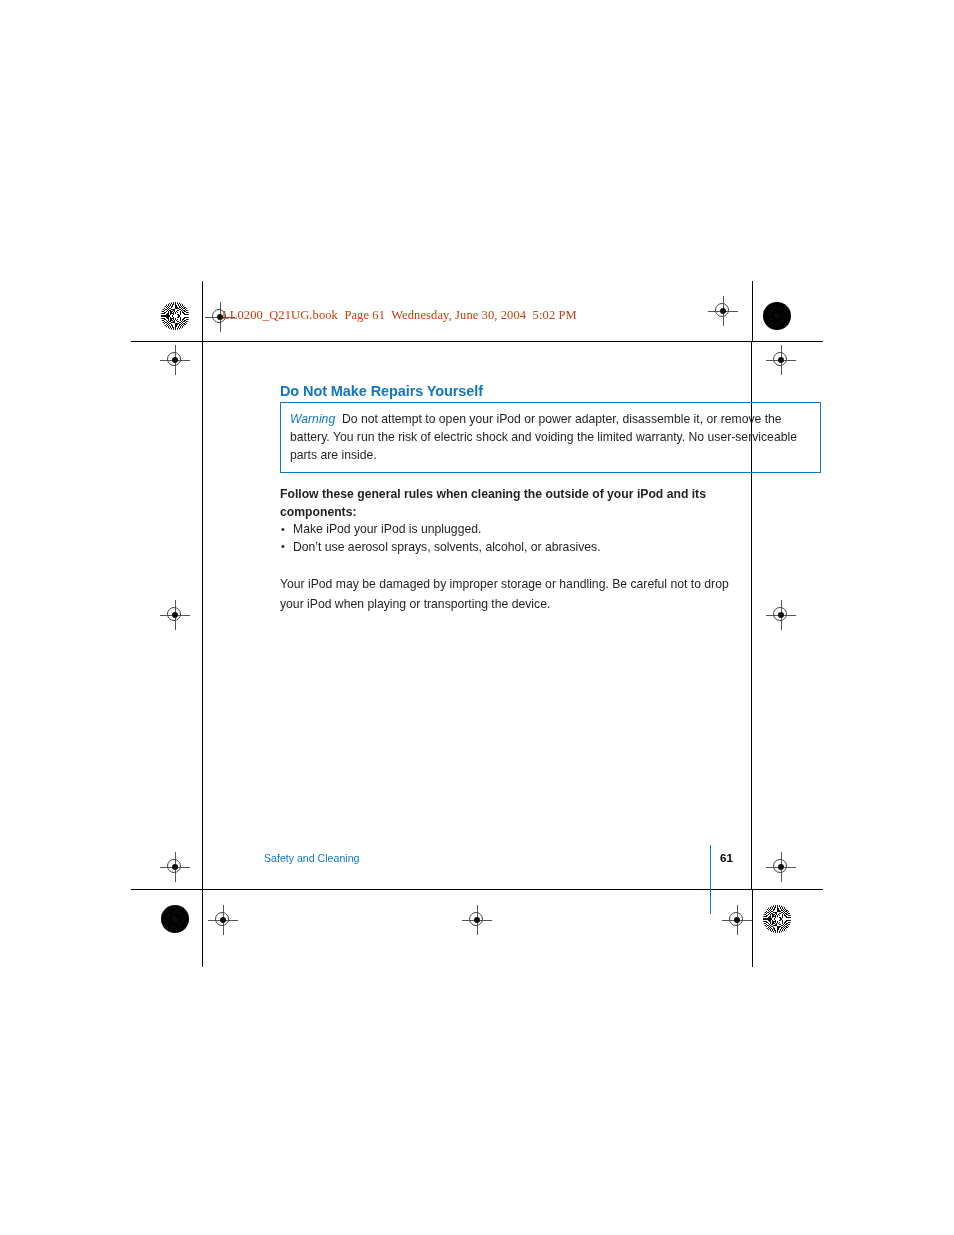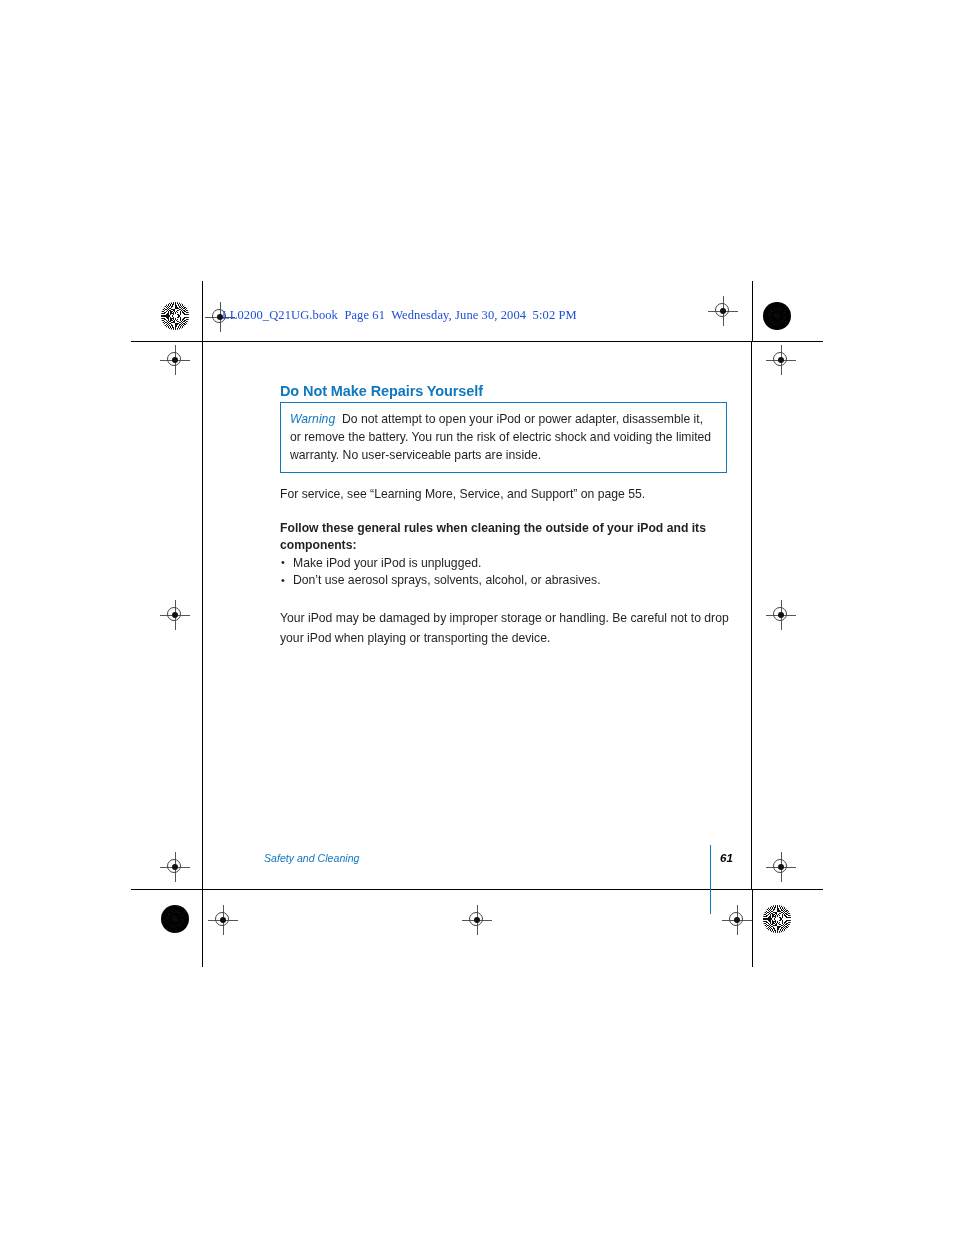--- a/index.html
+++ b/index.html
@@ -88,21 +88,21 @@
     box-sizing: border-box;
     background: #ffffff;
   }
 
   #file-header {
     position: absolute;
     left: 222px;
     top: 308px;
     font-family: "Liberation Serif", serif;
     font-size: 12.5px;
-    color: #1d4ed8;
+    color: #c2410c;
     white-space: pre;
     letter-spacing: 0.1px;
   }
 
   
   #content {
     position: absolute;
     left: 77px;
     top: 41px;
     width: 450px;
@@ -122,21 +122,21 @@
     font-size: 12.2px;
     line-height: 17.5px;
     color: #231f20;
   }
 
   .warning-box {
     border: 1px solid #1178bf;
     box-sizing: border-box;
     padding: 7px 9px 8px 9px;
     margin: 0 0 13px 0;
-    width: 447px;
+    width: 541px;
   }
   .warning-box p {
     margin: 0;
     font-size: 12.2px;
     line-height: 18px;
     color: #231f20;
   }
   .warning-label {
     color: #1178bf;
     font-style: italic;
@@ -170,21 +170,20 @@
   .handling-wrap { margin-top: 18px; }
   .handling-wrap p.body { line-height: 20px; }
 
   
   #footer {
     position: absolute;
     left: 61px;
     bottom: 21px;
     width: 459px;
     height: 16px;
-    font-style: italic;
   }
   #footer-crumb {
     position: absolute;
     left: 0;
     top: 0;
     font-size: 10.6px;
     color: #1178bf;
   }
   #footer-rule {
     position: absolute;
@@ -295,21 +294,20 @@
   <div id="doc-page">
 
     <div id="content">
 
       <h2 class="section-head tight">Do Not Make Repairs Yourself</h2>
 
       <div class="warning-box">
         <p><span class="warning-label">Warning</span><span>&nbsp; </span><span>Do not attempt to open your iPod or power adapter, disassemble it, or remove the battery. You run the risk of electric shock and voiding the limited warranty. No user-serviceable parts are inside.</span></p>
       </div>
 
-      <p class="body service-line">For service, see “Learning More, Service, and Support” on page 55.</p>
 
 
       <p class="body intro-line">Follow these general rules when cleaning the outside of your iPod and its components:</p>
 
       <ul class="clean-list">
         <li class="body">Make iPod your iPod is unplugged.</li>
         <li class="body">Don’t use aerosol sprays, solvents, alcohol, or abrasives.</li>
       </ul>
 
       <div class="handling-wrap">

